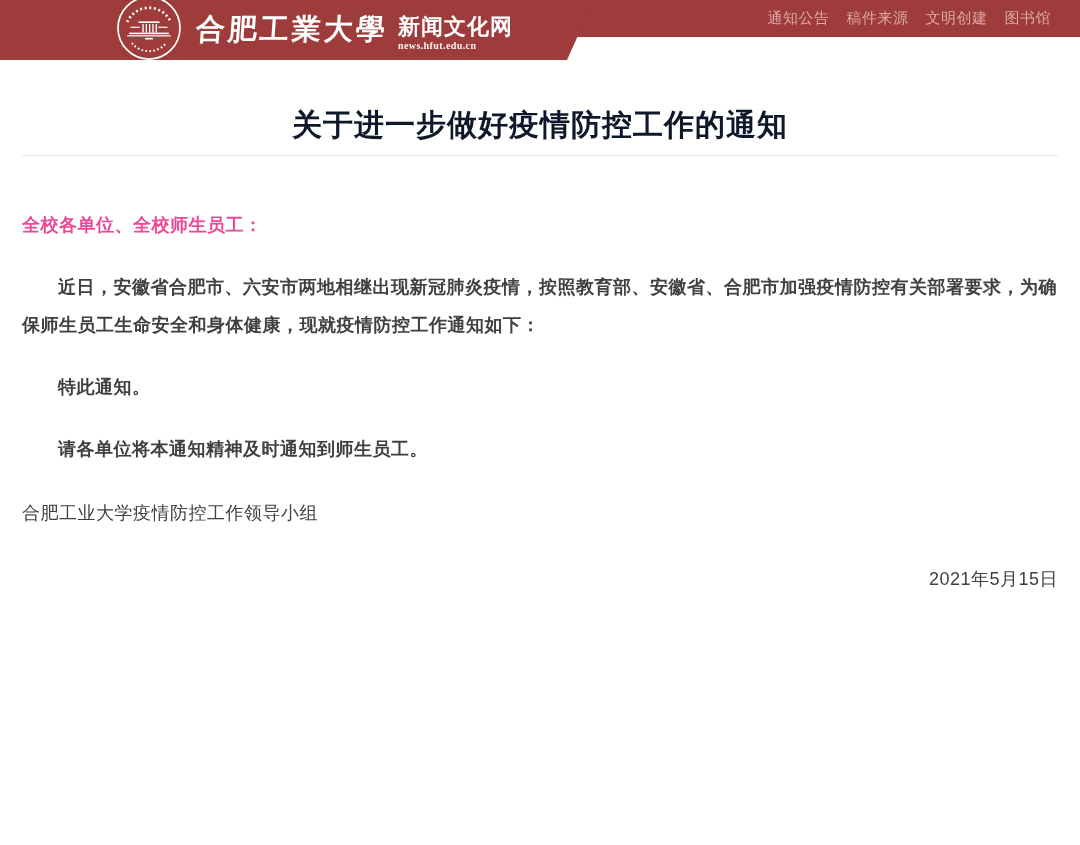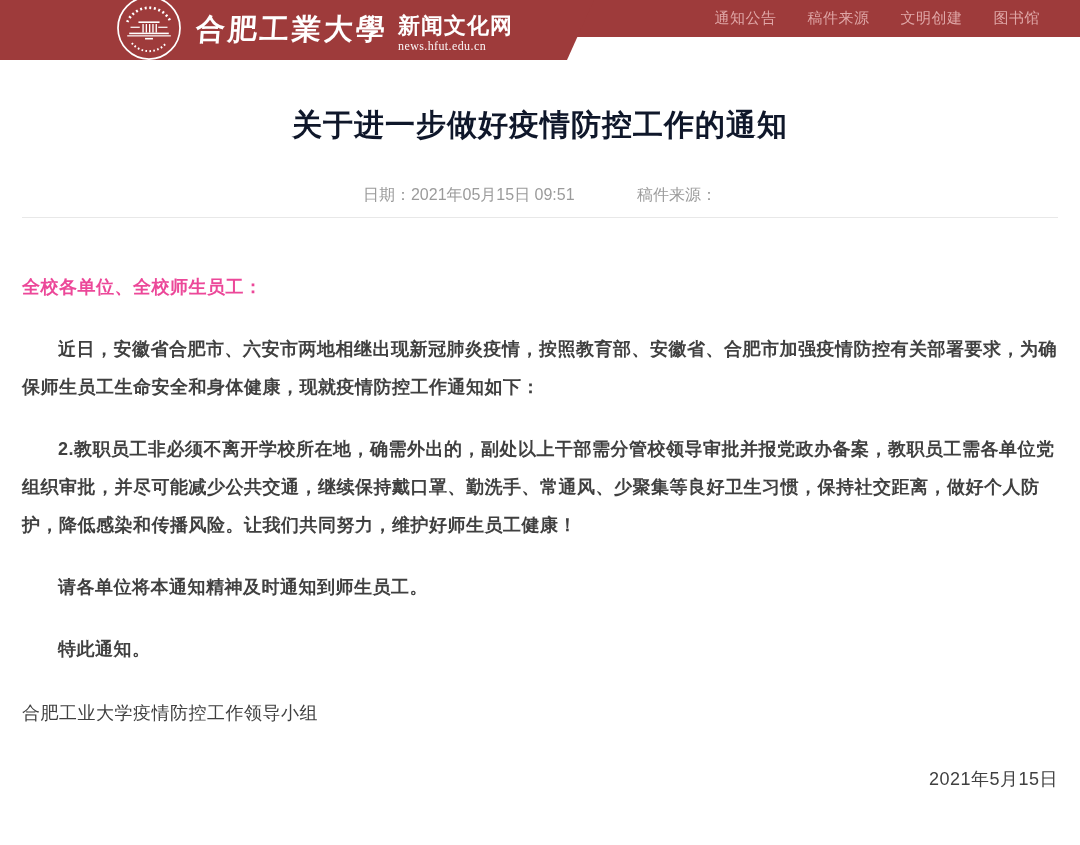--- a/index.html
+++ b/index.html
@@ -28,25 +28,25 @@
     position: absolute; top: 0; left: 116px; height: 60px;
     display: flex; align-items: center; color: #ffffff; cursor: pointer;
   }
   .seal { width: 66px; height: 66px; margin-top: -5px; flex: 0 0 auto; }
   .brand-script {
     font-size: 29px; font-weight: 700; letter-spacing: 3px;
     margin-left: 14px; transform: skewX(-4deg); white-space: nowrap;
   }
   .brand-site { margin-left: 10px; line-height: 1; margin-top: 6px; }
   .brand-site-name { font-size: 22px; font-weight: 700; letter-spacing: 1px; }
-  .brand-site-url { font-size: 12px; margin-top: 3px; letter-spacing: 0.4px; opacity: 0.95; font-family: "Liberation Serif", "DejaVu Serif", serif; font-weight: 400; }
+  .brand-site-url { font-size: 10px; margin-top: 3px; letter-spacing: 0.4px; opacity: 0.95; font-family: "Liberation Serif", "DejaVu Serif", serif; font-weight: 700; }
 
   .top-nav {
     position: absolute; top: 0; right: 0; height: 37px;
-    display: flex; align-items: center; gap: 31px; padding-right: 40px;
+    display: flex; align-items: center; gap: 17px; padding-right: 29px;
   }
   .top-nav .nav-item {
     color: #dfa6a6; font-size: 15px; letter-spacing: 0.5px;
     cursor: pointer; white-space: nowrap;
   }
 
   
   .main { padding: 0 22px; }
   .article-title {
     margin: 48px 0 0 0;
@@ -103,29 +103,24 @@
     <span class="nav-item">通知公告</span>
     <span class="nav-item">稿件来源</span>
     <span class="nav-item">文明创建</span>
     <span class="nav-item">图书馆</span>
   </nav>
 </header>
 
 <main class="main">
   <h1 class="article-title">关于进一步做好疫情防控工作的通知</h1>
 
-  <div class="article-meta">
-    <span class="meta-date">日期：2021年05月15日 09:51</span>
-    <span class="meta-source">稿件来源：</span>
-  </div>
 
   <div class="divider"></div>
 
   <article class="article-body">
     <p class="salutation">全校各单位、全校师生员工：</p>
     <p class="para">近日，安徽省合肥市、六安市两地相继出现新冠肺炎疫情，按照教育部、安徽省、合肥市加强疫情防控有关部署要求，为确保师生员工生命安全和身体健康，现就疫情防控工作通知如下：</p>
-    <p class="para">2.教职员工非必须不离开学校所在地，确需外出的，副处以上干部需分管校领导审批并报党政办备案，教职员工需各单位党组织审批，并尽可能减少公共交通，继续保持戴口罩、勤洗手、常通风、少聚集等良好卫生习惯，保持社交距离，做好个人防护，降低感染和传播风险。让我们共同努力，维护好师生员工健康！</p>
+    <p class="para">特此通知。</p>
     <p class="para">请各单位将本通知精神及时通知到师生员工。</p>
-    <p class="para">特此通知。</p>
     <p class="signature">合肥工业大学疫情防控工作领导小组</p>
     <p class="sign-date">2021年5月15日</p>
   </article>
 </main>
 
 </body></html>

